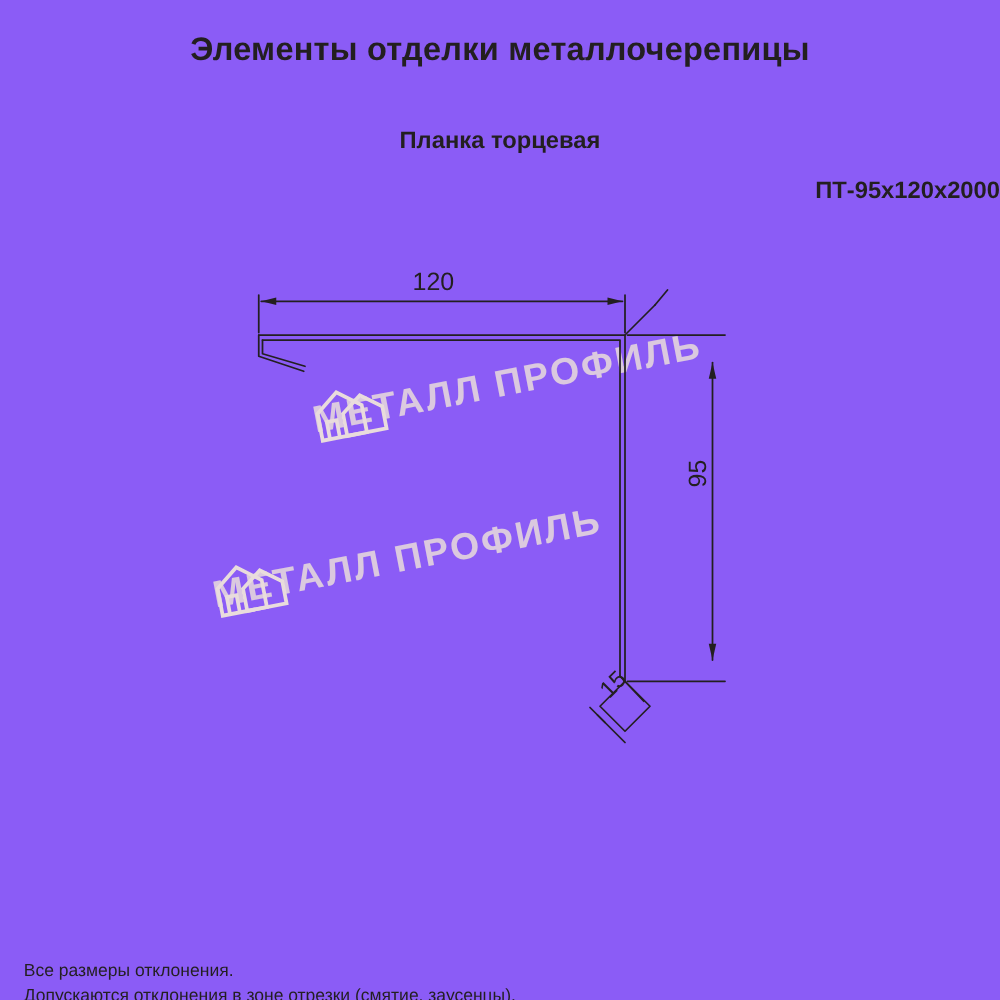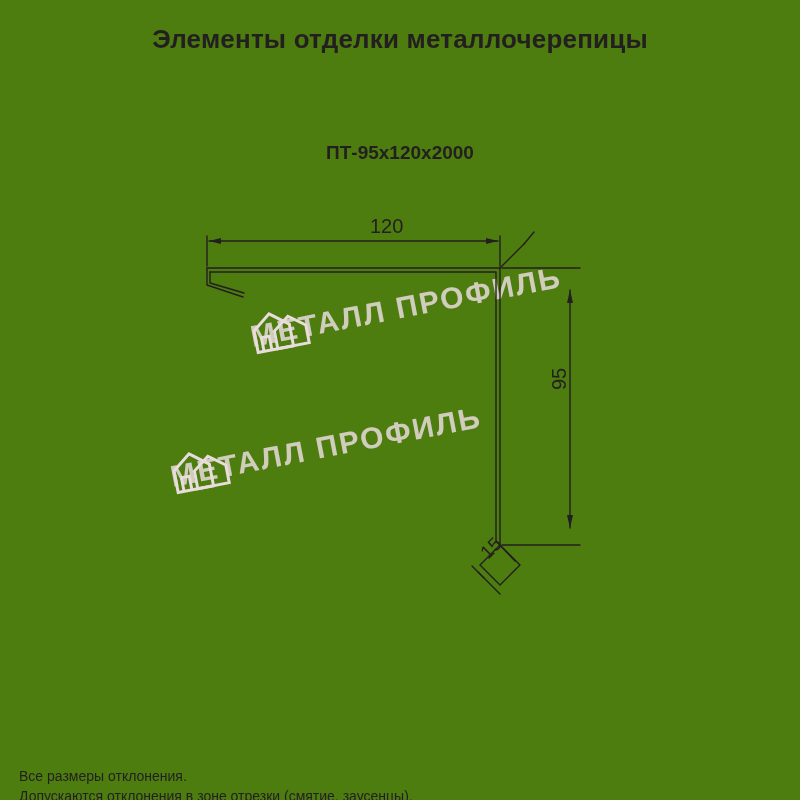--- a/index.html
+++ b/index.html
@@ -4,21 +4,21 @@
 <style>
   html, body {
     margin: 0;
     padding: 0;
     background: #ffffff;
   }
   #page {
     position: relative;
     width: 800px;
     height: 800px;
-    background: #4d7c0f;
+    background: #8b5cf6;
     overflow: hidden;
     font-family: "Liberation Sans", sans-serif;
     color: #231f20;
   }
 
   
   .title-main {
     position: absolute;
     top: 24px;
     left: 0;
@@ -37,21 +37,21 @@
     text-align: center;
     font-size: 19px;
     font-weight: 700;
     color: #231f20;
   }
   .title-code {
     position: absolute;
     top: 142px;
     left: 0;
     width: 800px;
-    text-align: center;
+    text-align: right;
     font-size: 19px;
     font-weight: 700;
     color: #231f20;
   }
 
   
   .watermark {
     position: absolute;
     color: #e9dcdc;
     opacity: 0.85;
@@ -77,21 +77,21 @@
     left: 0;
   }
 
   
   .dim-label {
     position: absolute;
     font-size: 20px;
     color: #231f20;
     white-space: nowrap;
   }
-  .dim-120 { top: 215px; left: 330px; margin-left: 40px; }
+  .dim-120 { top: 215px; left: 330px; }
   .dim-95 {
     top: 390px;
     left: 548px;
     transform: rotate(-90deg);
     transform-origin: left top;
   }
   .dim-15 {
     top: 548px;
     left: 476px;
     transform: rotate(-45deg);
@@ -117,20 +117,21 @@
     line-height: 20px;
     color: #231f20;
   }
 </style>
 </head>
 <body>
 
 <div id="page">
 
   <div class="title-main">Элементы отделки металлочерепицы</div>
+  <div class="title-sub">Планка торцевая</div>
   <div class="title-code">ПТ-95х120х2000</div>
 
   <svg class="wm-icon" style="top:303px; left:250px; transform:rotate(-11deg);" width="70" height="50" viewBox="0 0 70 50">
     <g fill="none" stroke="#e9dcdc" stroke-width="3">
       <path d="M4 44 L4 22 L22 8 L40 22 L40 44 Z"></path>
       <path d="M24 44 L24 26 L40 14 L56 26 L56 44 Z"></path>
       <path d="M10 44 L10 30 L18 30 L18 44"></path>
     </g>
   </svg>
   <svg class="wm-icon" style="top:443px; left:170px; transform:rotate(-11deg);" width="70" height="50" viewBox="0 0 70 50">

